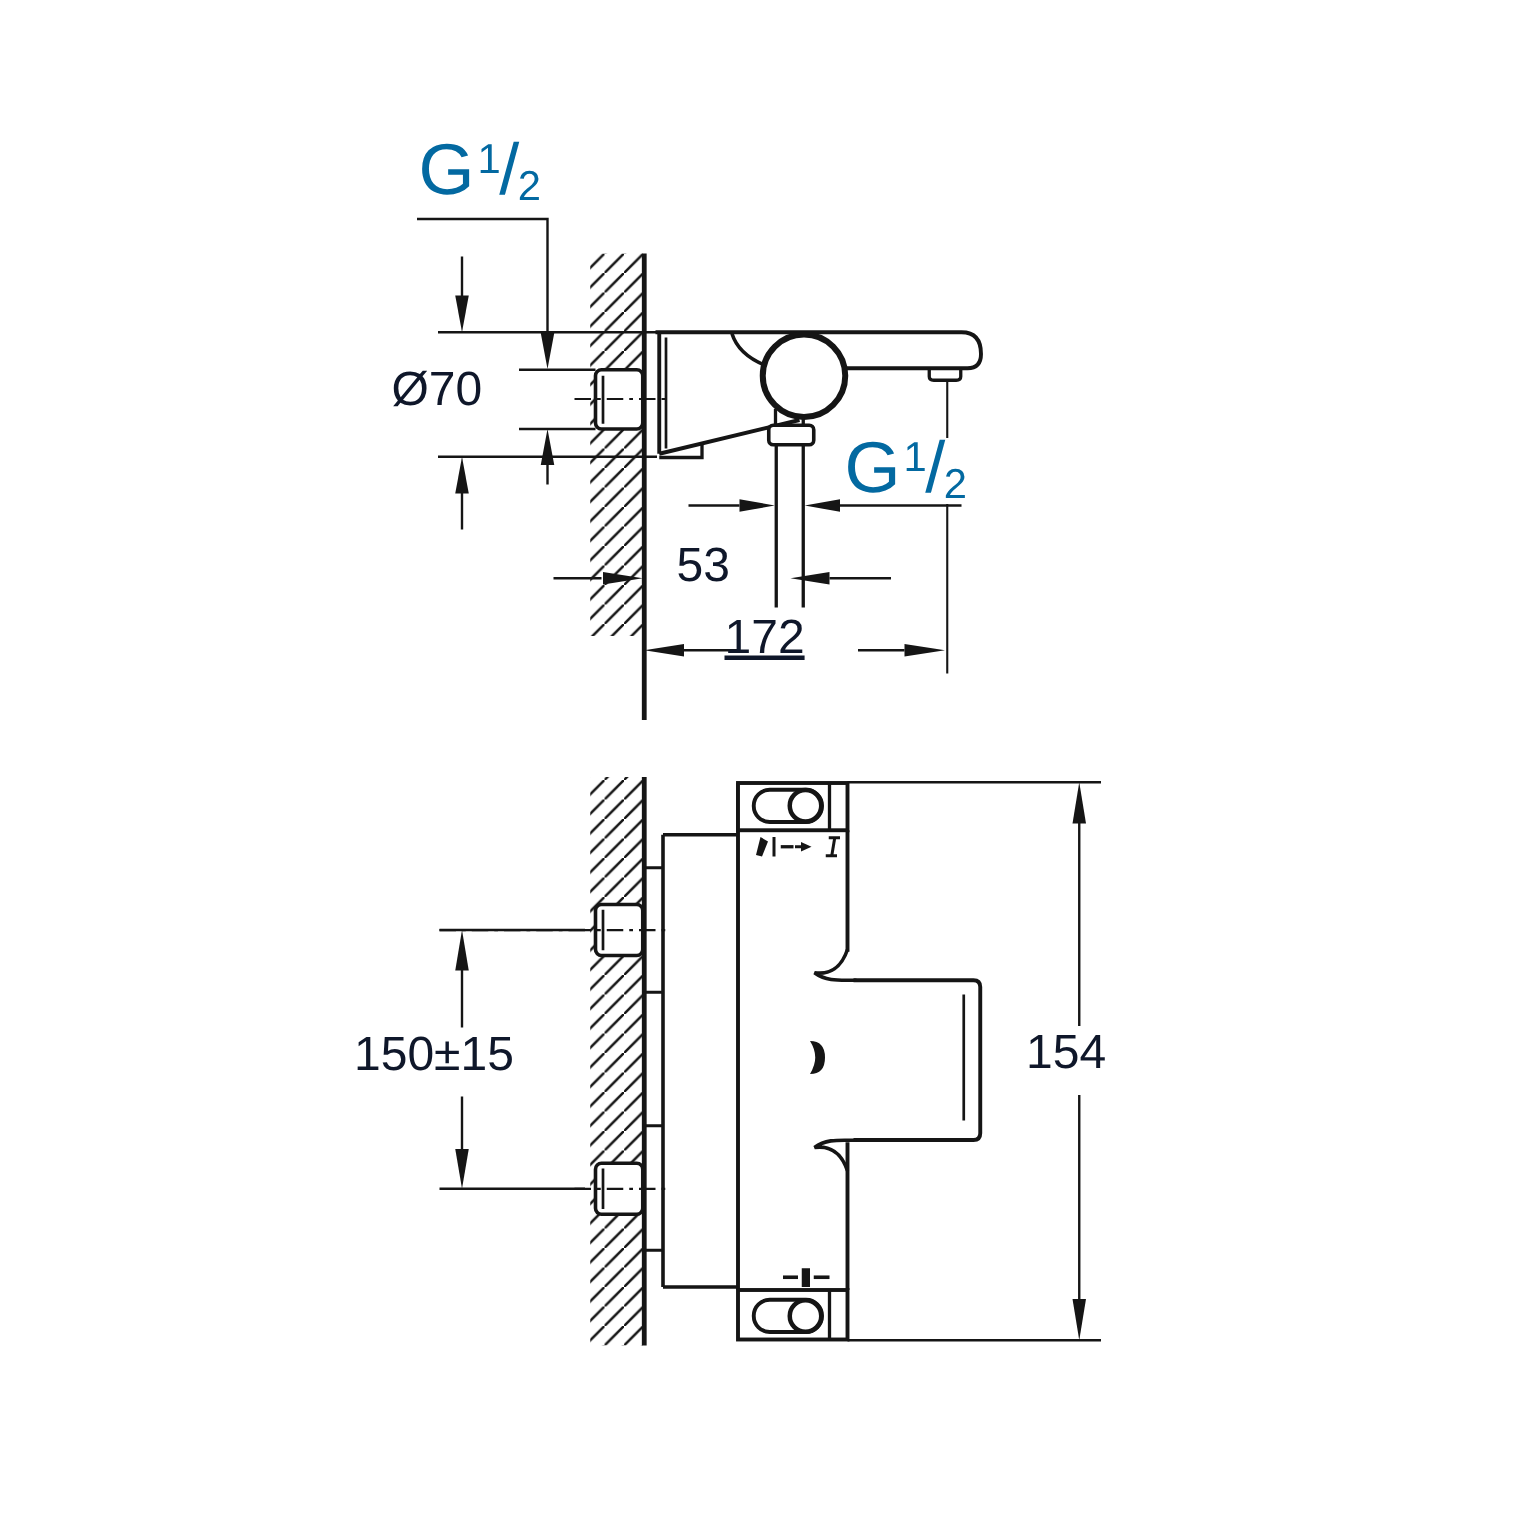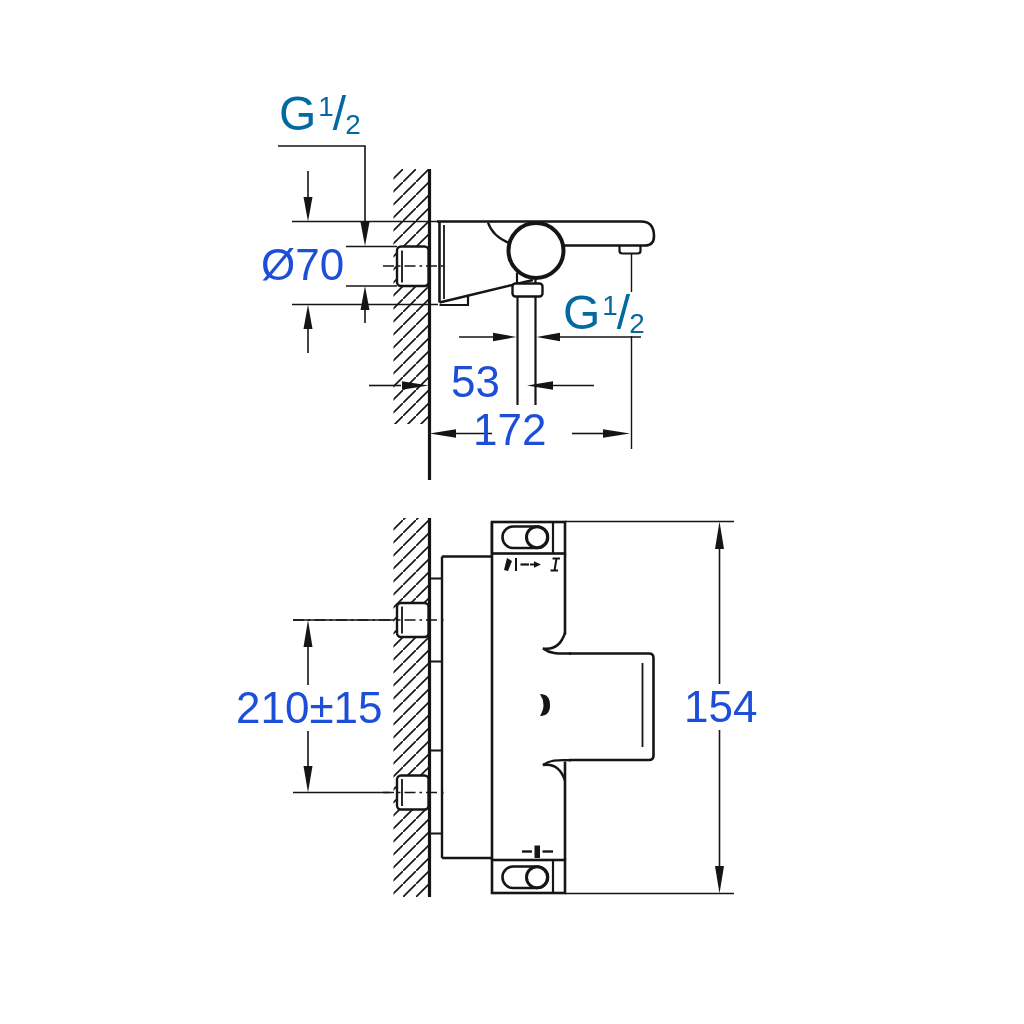--- a/index.html
+++ b/index.html
@@ -1,19 +1,19 @@
 <!DOCTYPE html>
 <html><head>
 <meta charset="utf-8">
 <style>
   html,body{margin:0;padding:0;background:#ffffff;}
   .canvas{position:relative;width:1024px;height:1024px;background:#ffffff;overflow:hidden;
           font-family:"Liberation Sans", sans-serif;color:#151515;}
   .canvas svg{position:absolute;left:0;top:0;}
-  .dim-text{position:absolute;white-space:nowrap;font-size:44px;color:#1d4ed8;line-height:1;}
+  .dim-text{position:absolute;white-space:nowrap;font-size:32px;color:#0f172a;line-height:1;}
   .thread-label{position:absolute;white-space:nowrap;font-size:48px;color:#0369a1;line-height:1;}
   .thread-label .sup{font-size:58%;position:relative;top:-0.50em;margin-left:2px;margin-right:-1px;}
   .thread-label .slash{font-size:100%;}
   .thread-label .sub{font-size:58%;position:relative;top:0.14em;margin-left:-1px;}
 </style>
 </head>
 <body>
 
 <div class="canvas">
 
@@ -176,19 +176,19 @@
 </svg>
 
 <div class="thread-label" style="left:279px;top:90px;"><span>G</span><span class="sup">1</span><span class="slash">/</span><span class="sub">2</span></div>
 
 <div class="dim-text" style="left:261px;top:243px;">Ø70</div>
 
 <div class="thread-label" style="left:563px;top:289px;"><span>G</span><span class="sup">1</span><span class="slash">/</span><span class="sub">2</span></div>
 
 <div class="dim-text" style="left:451px;top:360px;">53</div>
 
-<div class="dim-text" style="left:473px;top:408px;">172</div>
+<div class="dim-text" style="left:483px;top:408px;text-decoration:underline;">172</div>
 
-<div class="dim-text" style="left:236px;top:686px;">210±15</div>
+<div class="dim-text" style="left:236px;top:686px;">150±15</div>
 
 <div class="dim-text" style="left:684px;top:685px;">154</div>
 
 </div>
 
 </body></html>

